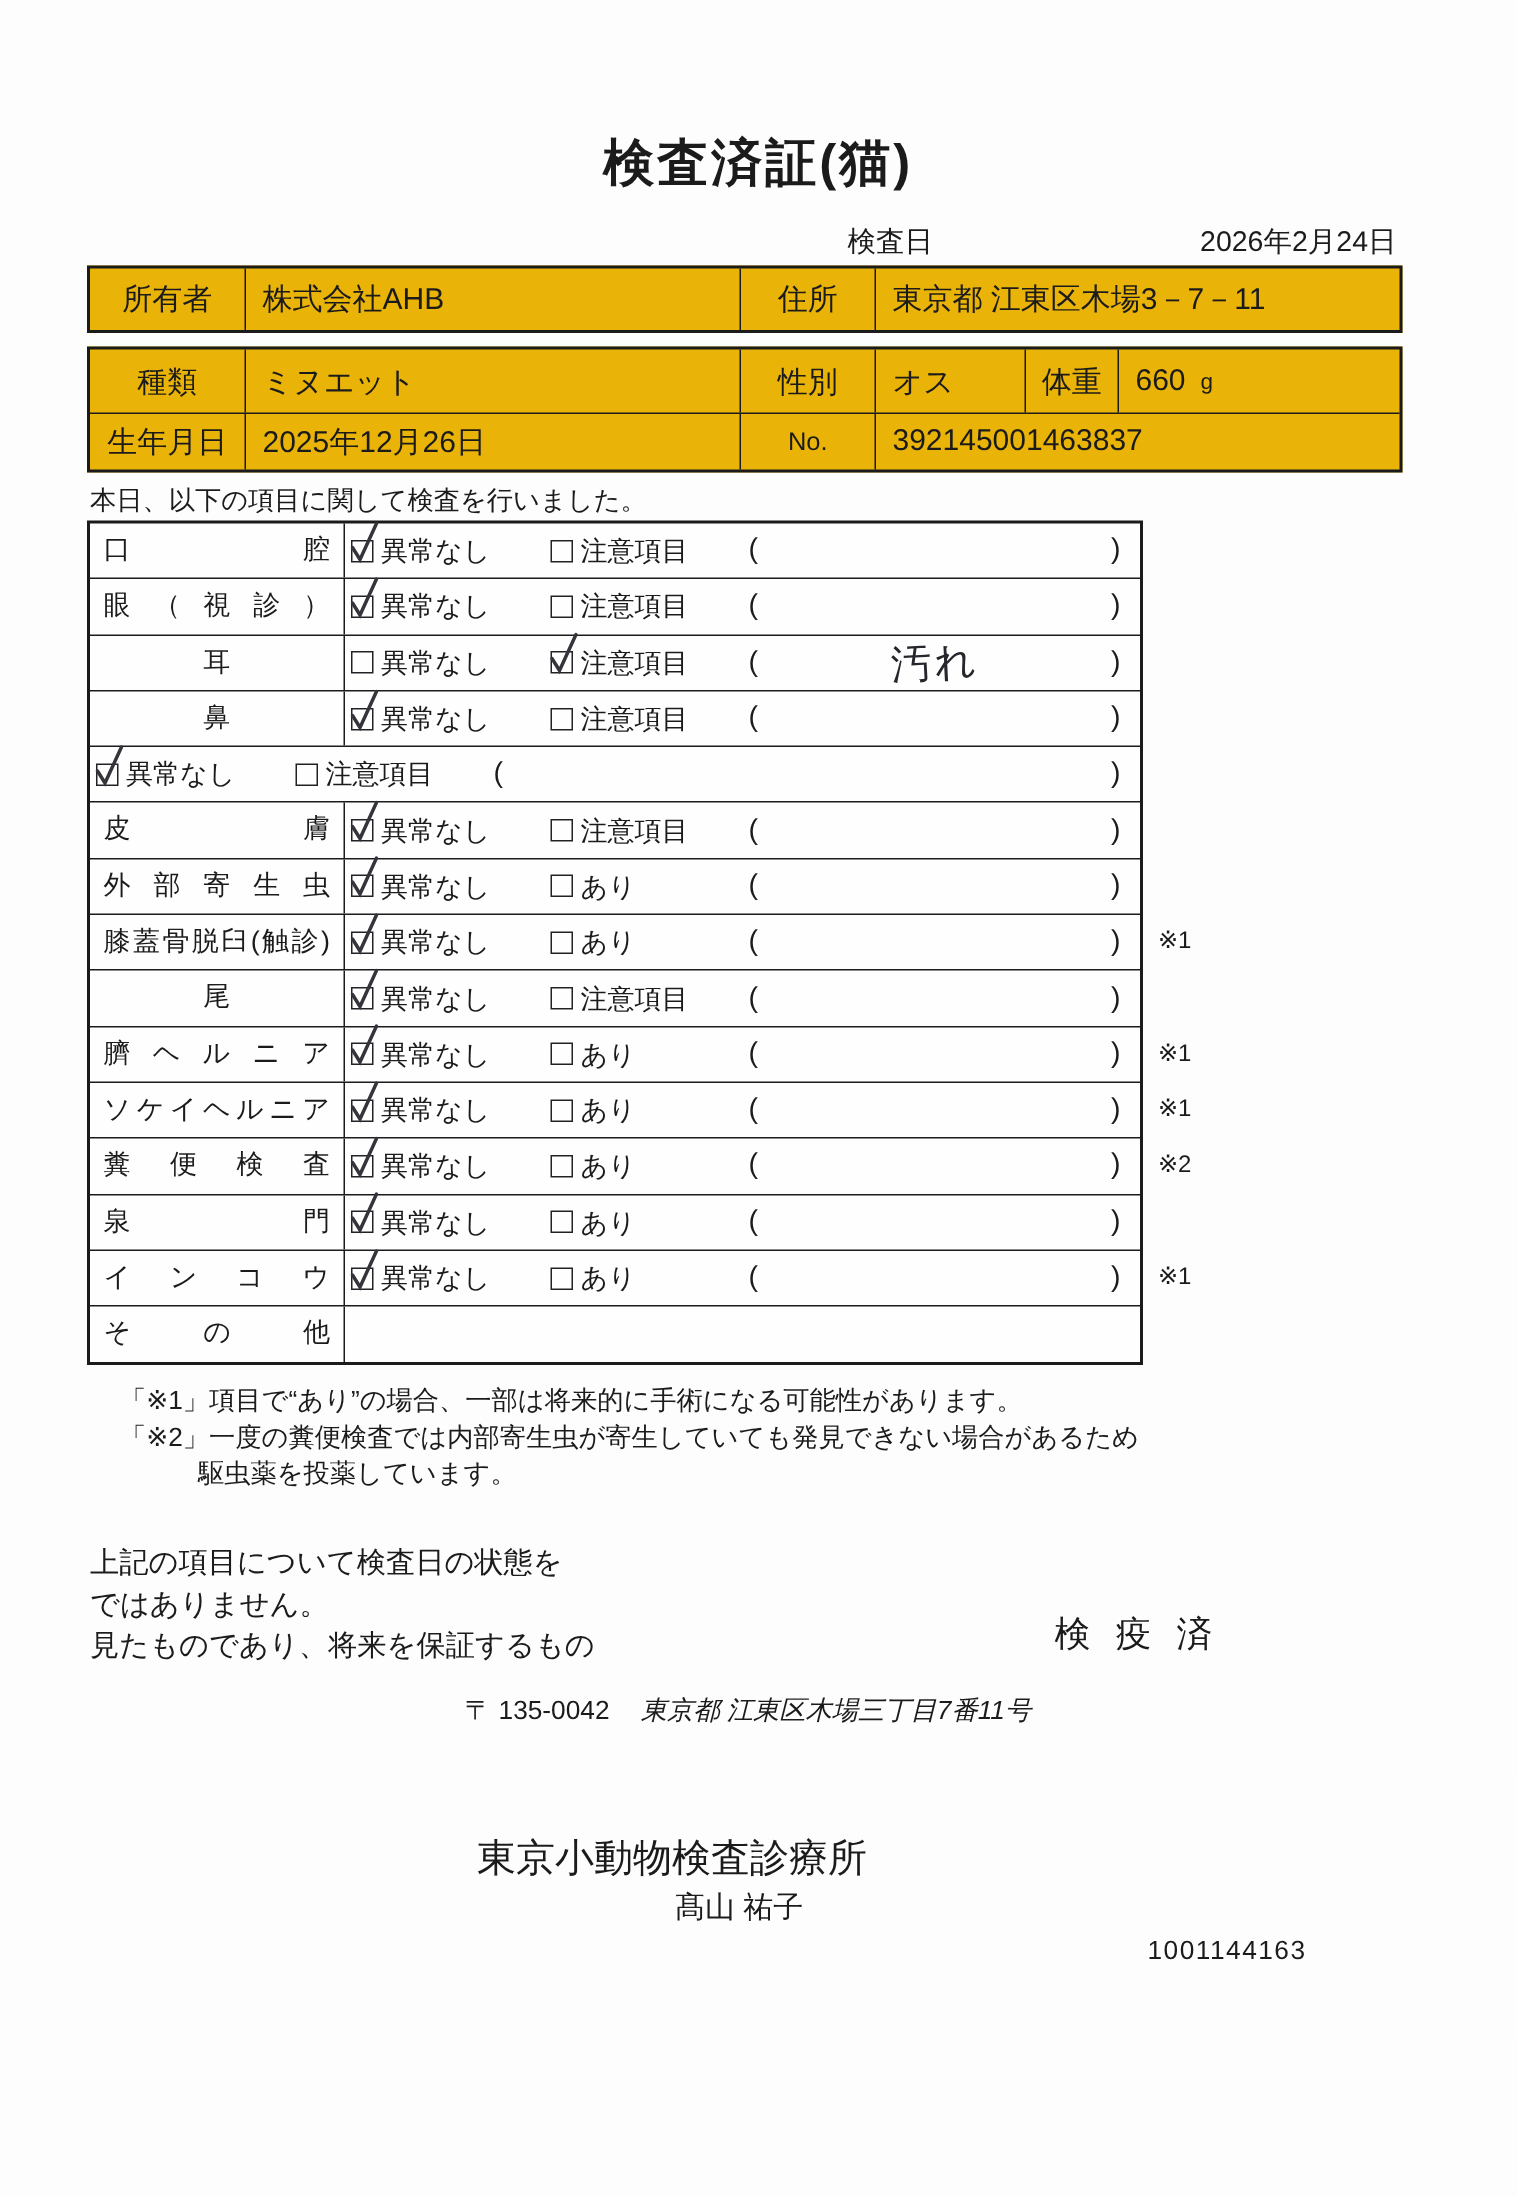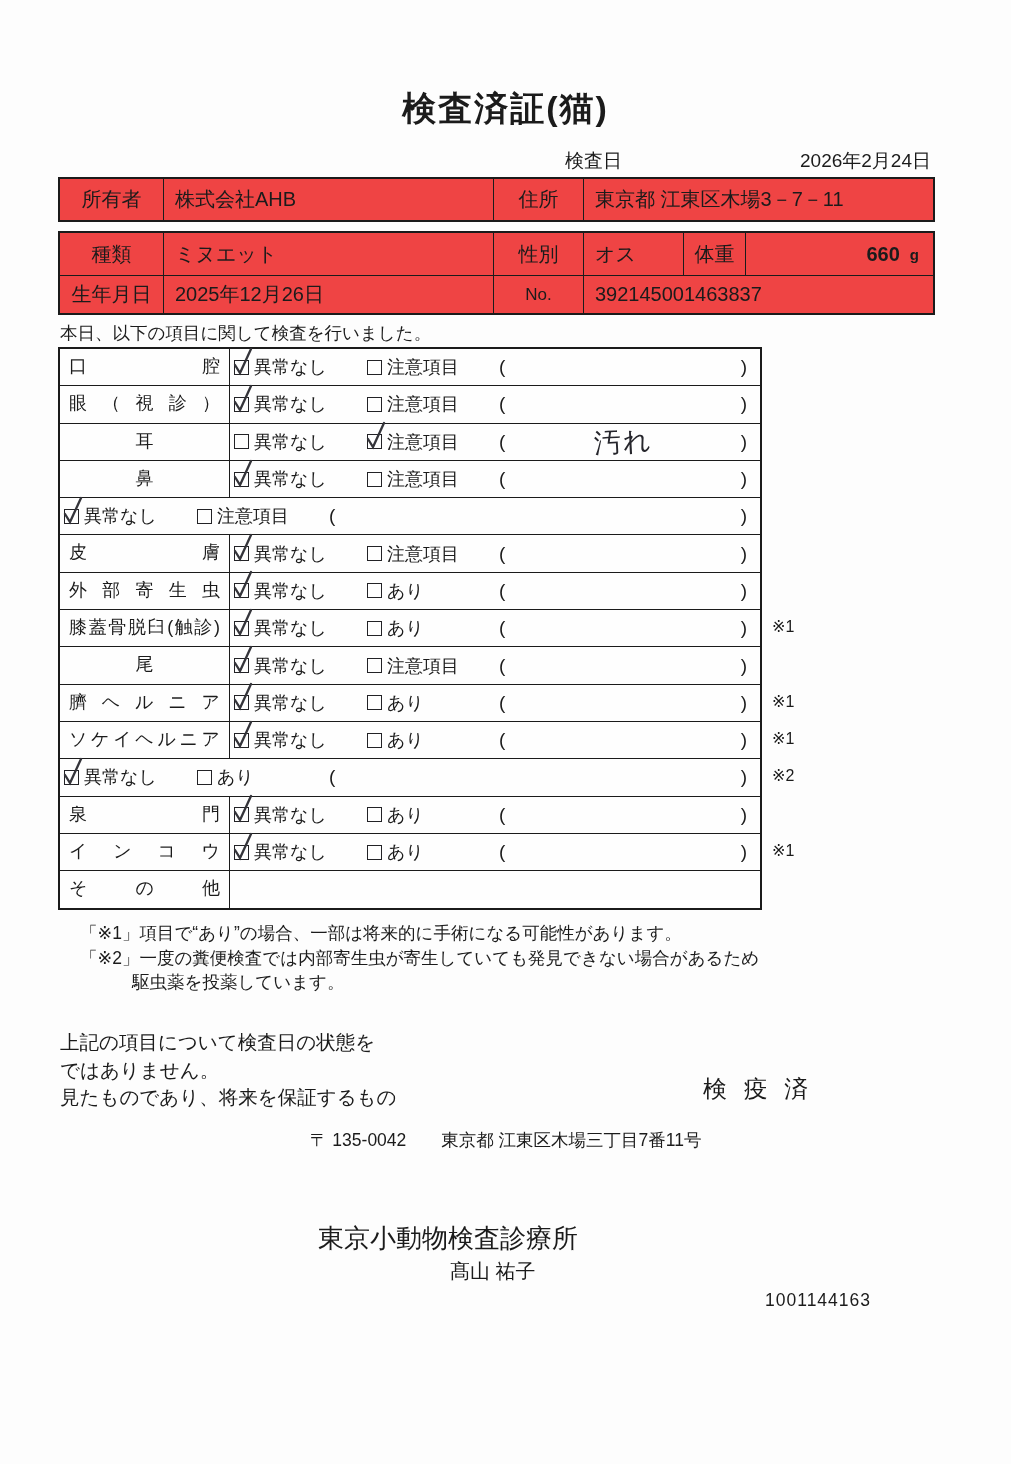--- a/index.html
+++ b/index.html
@@ -7,34 +7,34 @@
   body { font-family:"Liberation Sans","DejaVu Sans",sans-serif; color:#1b1b1b; }
   .page { position:relative; width:1011px; height:1464px; background:#fdfdfd; overflow:hidden; }
 
   .doc-title { position:absolute; top:86px; left:0; width:100%; text-align:center;
                font-size:34px; font-weight:bold; letter-spacing:2px; }
 
   .date-row { position:absolute; top:148px; left:58px; width:877px; height:26px; font-size:19px; }
   .date-label { position:absolute; left:507px; top:0; }
   .date-value { position:absolute; right:4px; top:0; }
 
-  .htab { position:absolute; left:58px; width:877px; border:2px solid #1b1b1b; background:#ef4444; }
+  .htab { position:absolute; left:58px; width:877px; border:2px solid #1b1b1b; background:#eab308; }
   .htab-owner { top:177px; }
   .htab-animal { top:231px; }
   .hrow { display:grid; }
   .hrow + .hrow { border-top:1.6px solid #1b1b1b; }
   .hrow-owner  { grid-template-columns:104px 330px 90px 1fr; height:41px; }
   .hrow-breed  { grid-template-columns:104px 330px 90px 100px 62px 1fr; height:42px; }
   .hrow-birth  { grid-template-columns:104px 330px 90px 1fr; height:38px; }
   .hcell { border-right:1.6px solid #1b1b1b; display:flex; align-items:center;
            padding:0 11px; font-size:20px; white-space:nowrap; overflow:hidden; }
   .hcell:last-child { border-right:none; }
   .hcell.lab { justify-content:center; padding:0 4px; }
   .hcell.small { font-size:17px; }
-  .hcell.wval { justify-content:flex-end; padding-right:14px;font-weight:bold; }
+  .hcell.wval { padding-right:14px; }
   .hcell.wval .unit { font-size:15px; margin-left:10px; }
 
   .intro { position:absolute; left:60px; top:321px; font-size:17.5px; }
 
   .main-table { position:absolute; left:58px; top:347px; width:704px;
                 border:2px solid #1b1b1b; background:#fefefe; }
   .trow { display:flex; height:37.3px; border-bottom:1.5px solid #1b1b1b; position:relative; }
   .trow:last-child { border-bottom:none; }
   .tlabel { width:170px; border-right:1.6px solid #1b1b1b; padding:0 9px;
             font-size:18px; line-height:34px; white-space:nowrap; overflow:hidden; }
@@ -55,21 +55,21 @@
   .note { font-size:27px; color:#26262c; transform:rotate(-3deg); letter-spacing:2px; }
   .mark { position:absolute; left:calc(100% + 12px); top:7px; font-size:16px; white-space:nowrap; }
 
   .footnotes { position:absolute; left:60px; top:921px; font-size:17.5px; line-height:24.5px;margin-left:20px; }
   .footnotes .indent { padding-left:52px; }
 
   .statement { position:absolute; left:60px; top:1029px; font-size:19.5px; line-height:27.5px; }
   .stamp { position:absolute; left:703px; top:1073px; font-size:24px; letter-spacing:5px; }
 
   .clinic-postal { position:absolute; left:310px; top:1128px; font-size:17.5px; }
-  .clinic-postal .gap { margin-left:30px; }
+  .clinic-postal .gap { margin-left:16px;font-style:italic; }
   .clinic-tel { position:absolute; left:308px; top:1172px; font-size:17.5px; }
   .clinic-tel .fax { margin-left:24px; }
   .clinic-name { position:absolute; left:318px; top:1221px; font-size:26px; }
   .vet-name { position:absolute; left:450px; top:1258px; font-size:20px; }
   .serial { position:absolute; left:765px; top:1290px; font-size:17.5px; letter-spacing:1px; }
 </style>
 </head>
 <body>
 
 <div class="page">
@@ -359,20 +359,21 @@
         </span>
         <span class="parens">
           <span class="po">(</span>
           <span class="note"></span>
           <span class="pc">)</span>
         </span>
       </div>
       <span class="mark">※1</span>
     </div>
       <div class="trow">
+      <div class="tlabel justify">糞便検査</div>
       <div class="tchecks">
         <span class="grp grp1">
           <span class="cb checked">
               <svg class="tick" viewBox="0 0 24 30">
                 <path d="M4 18 L9 26 L20 2"></path>
               </svg>
             </span>
           <span class="cblabel">異常なし</span>
         </span>
         <span class="grp grp2">

